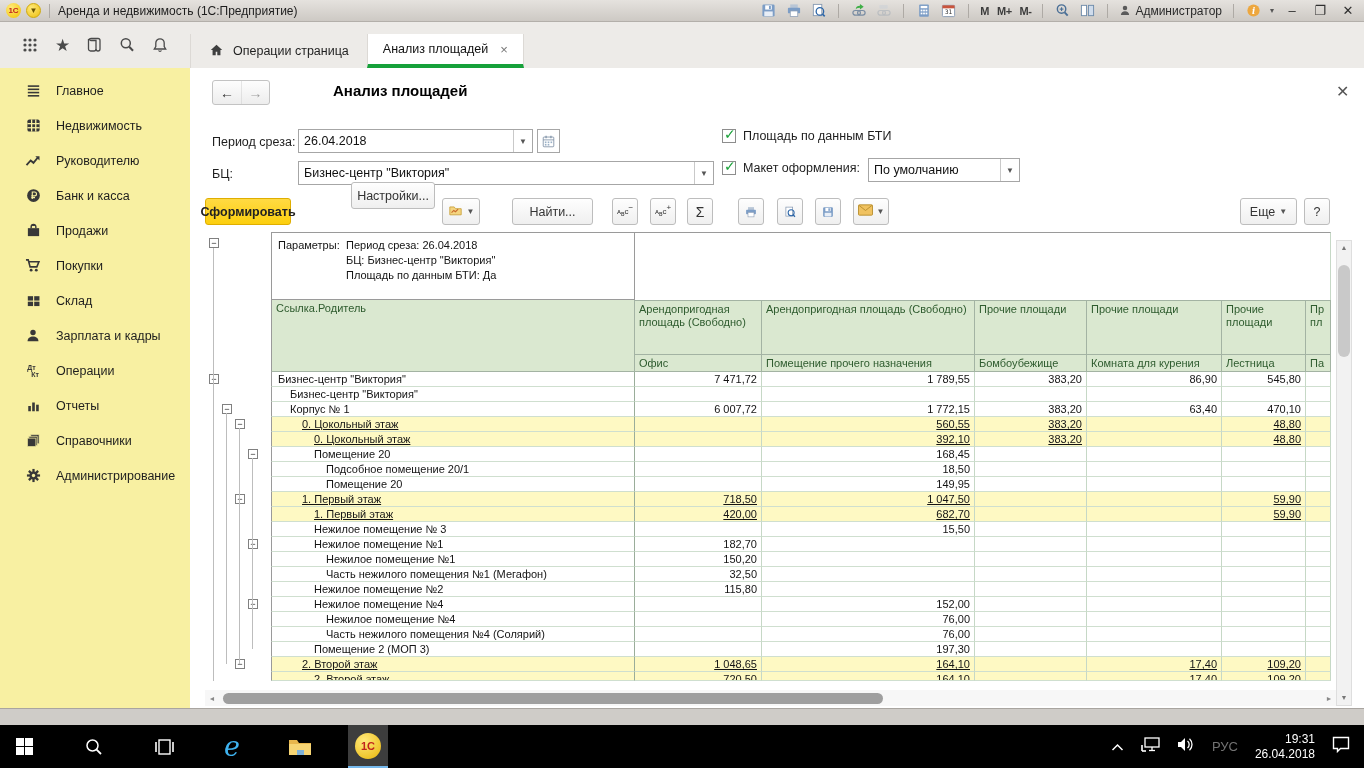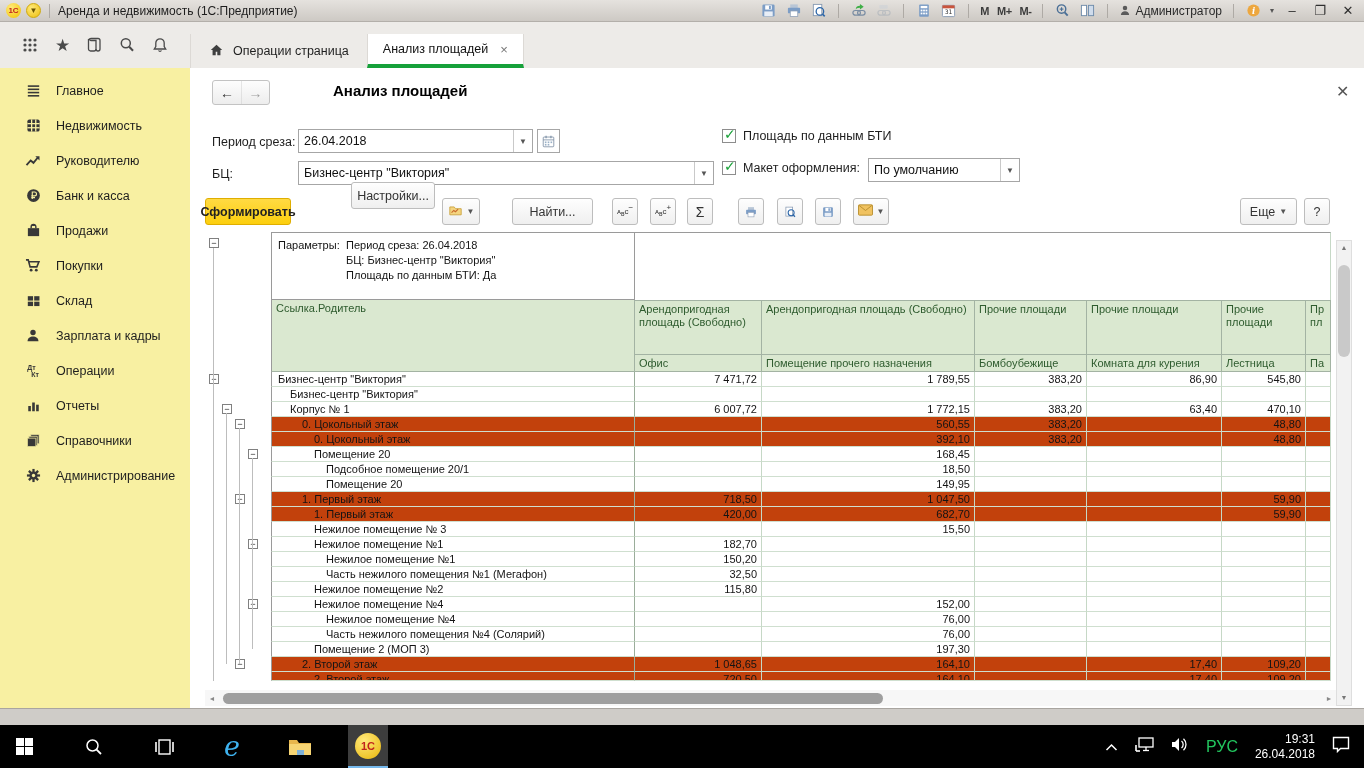--- a/index.html
+++ b/index.html
@@ -85,21 +85,21 @@
     padding:2px 4px;line-height:13px;overflow:hidden;}
   .hc.top{border-top:1px solid #a3b3a3;}
   .hc.c0{grid-row:1/3;grid-column:2;border-left:1px solid #9a9a9a;}
   .hgut{grid-row:1/3;grid-column:1;background:#fff;}
   .r{height:15px;}
   .r.partial{height:9px;overflow:hidden;}
   .gut{position:relative;}
   .c{border-right:1px solid #c6d8c6;border-bottom:1px solid #cfdfcf;line-height:14px;white-space:nowrap;overflow:hidden;}
   .c.name{border-left:1px solid #9a9a9a;border-right:1px solid #9aad9a;}
   .c.num{text-align:right;padding-right:4px;}
-  .r.gray .c{background:#c2410c;}
+  .r.gray .c{background:#fef9c3;text-decoration:underline;}
   .xp{position:absolute;top:2px;width:10px;height:10px;border:1px solid #808080;background:#fff;
     font-size:9px;line-height:8px;text-align:center;color:#222;}
   .xp.pbox{top:6px;}
   .tl{position:absolute;width:1px;background:#bdbdbd;}
 
   
   .vscroll{position:absolute;left:1146px;top:172px;width:16px;height:466px;background:#f2f2f2;border:1px solid #dedede;}
   .vscroll .arr{position:absolute;left:0;width:14px;height:14px;font-size:7px;color:#777;text-align:center;line-height:14px;}
   .vscroll .thumb{position:absolute;left:1px;top:24px;width:12px;height:92px;background:#c9c9c9;border-radius:6px;}
   .hscroll{position:absolute;left:15px;top:622px;width:1131px;height:16px;background:#f7f7f7;display:flex;align-items:center;}
@@ -108,21 +108,21 @@
 
   .win-edge{position:absolute;top:708px;left:0;width:1364px;height:17px;background:#cfccc8;border-top:1px solid #a9a5a0;}
 
   
   .taskbar{position:absolute;top:725px;left:0;width:1364px;height:43px;background:#000;display:flex;align-items:center;}
   .tk{width:24px;height:24px;display:flex;align-items:center;justify-content:center;}
   .tk-1c{width:40px;height:43px;background:#3d3d3d;border-bottom:2px solid #76b9ed;display:flex;align-items:center;justify-content:center;}
   .onec-circle{width:26px;height:26px;border-radius:50%;background:radial-gradient(circle at 35% 30%,#ffe97a,#e8b50a);
     color:#c0241c;font-weight:bold;font-size:11px;display:flex;align-items:center;justify-content:center;}
   .tray{margin-left:auto;display:flex;align-items:center;gap:17px;margin-right:14px;color:#fff;}
-  .tray .txt{font-size:16px;color:#22c55e;}
+  .tray .txt{font-size:13px;color:#737373;}
   .clock{font-size:12px;line-height:15px;text-align:right;color:#fff;}
   .ie-e{font-family:"DejaVu Serif",serif;font-style:italic;font-size:27px;color:#3fb3f0;line-height:24px;}
 </style>
 </head>
 <body>
 
 <div class="screen">
 
   <div class="titlebar">
     <span class="logo1c">1С</span>

